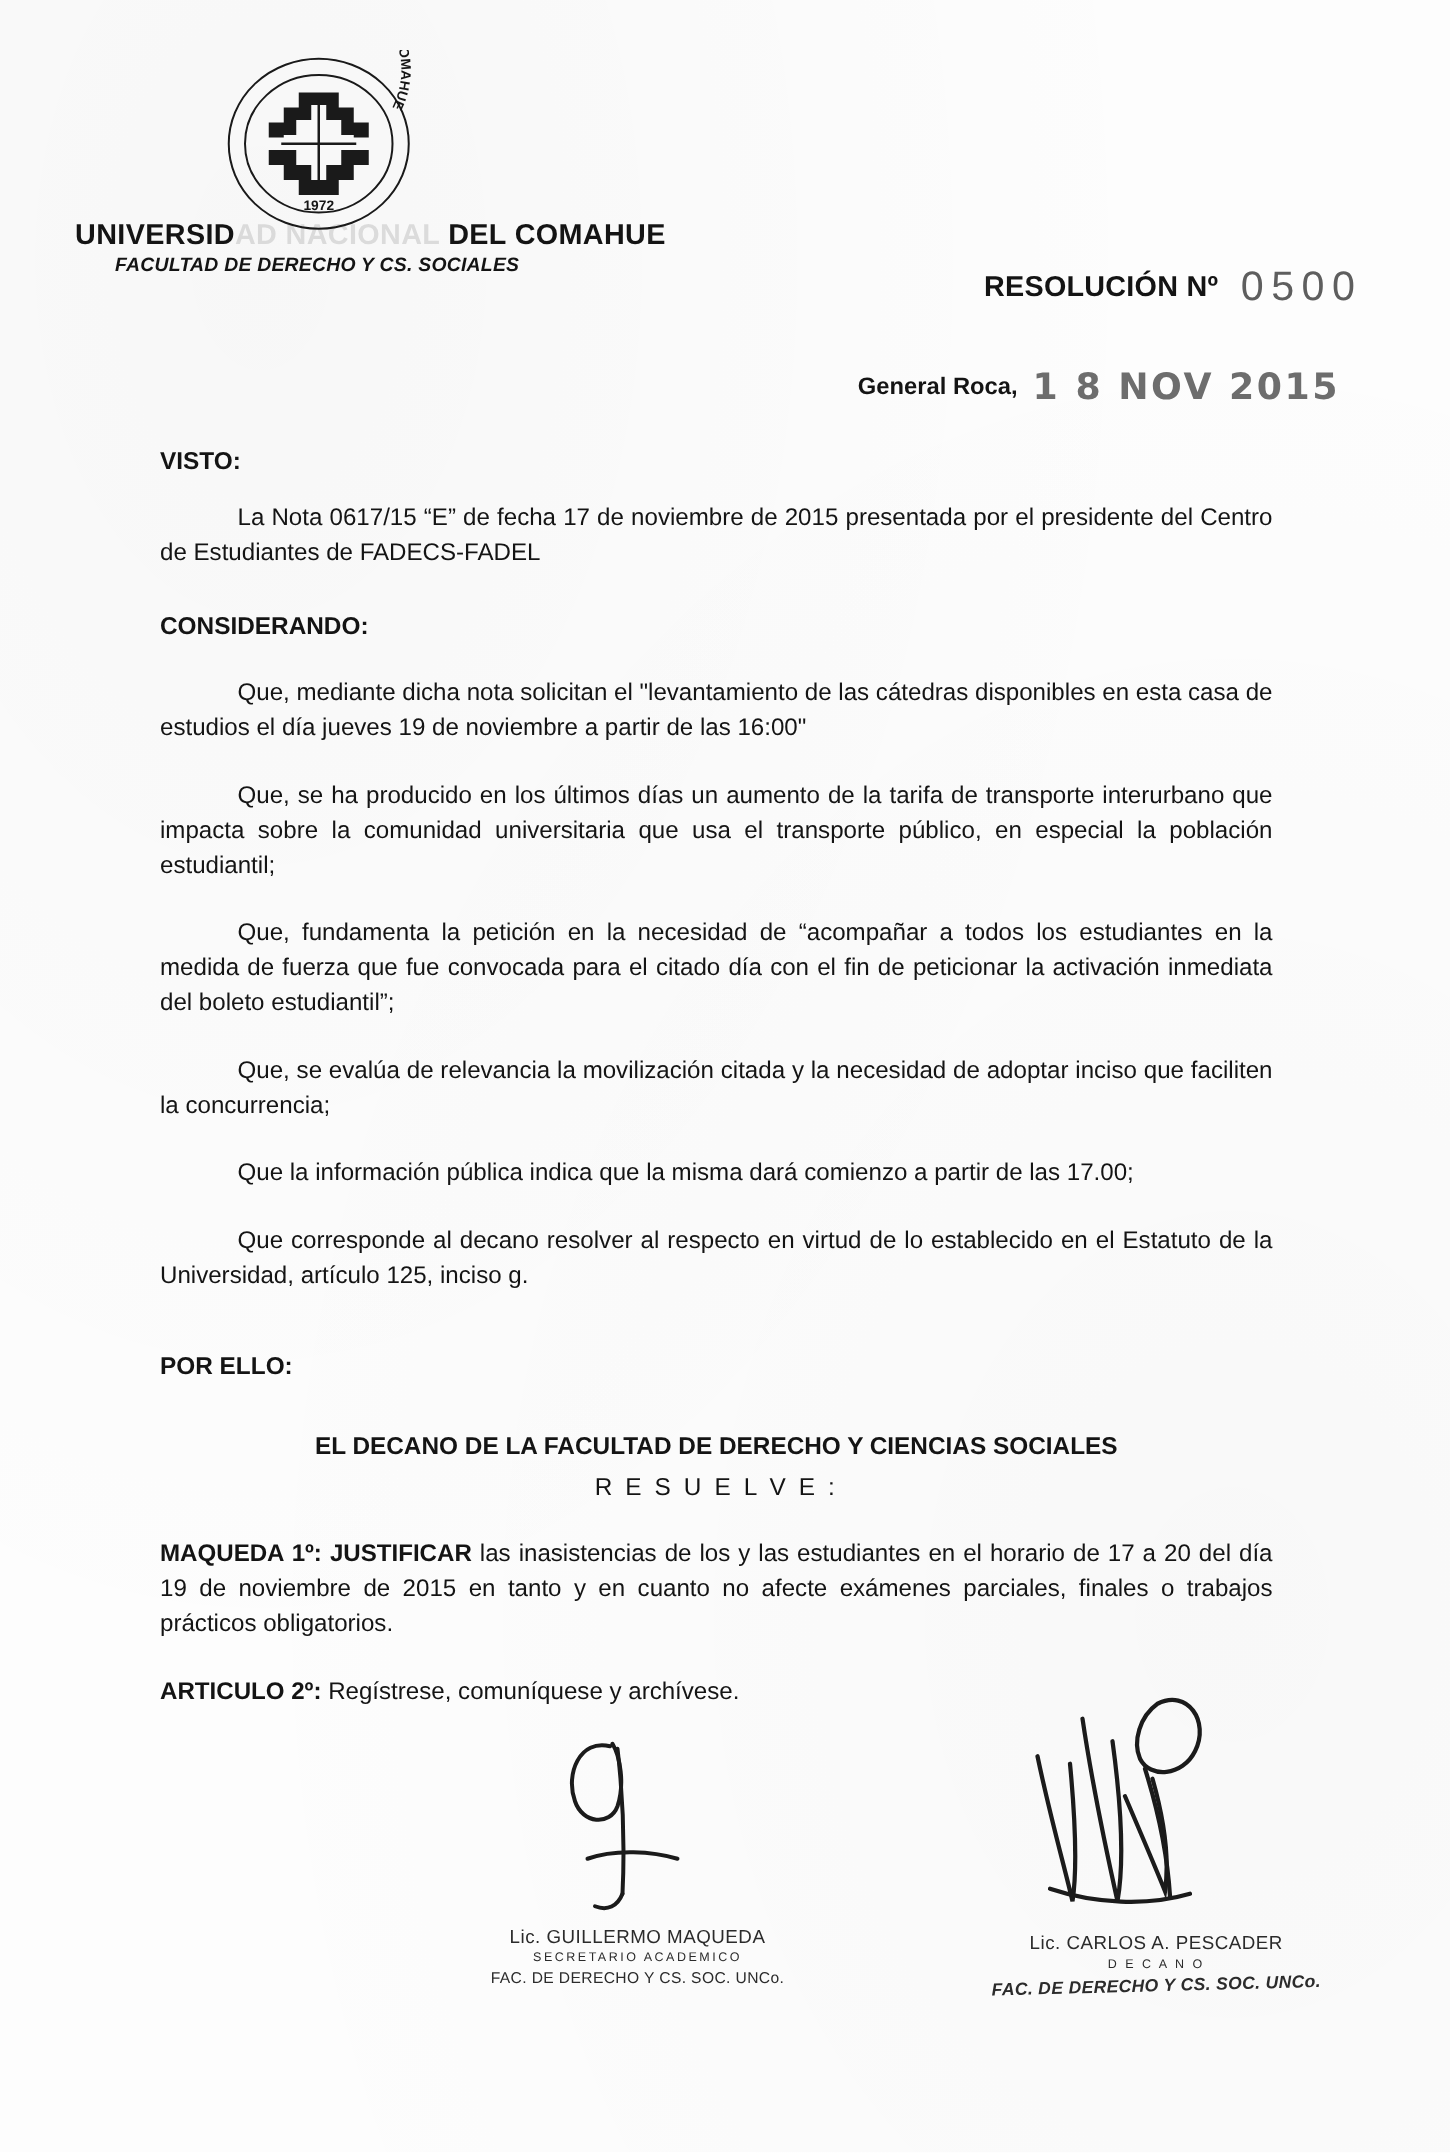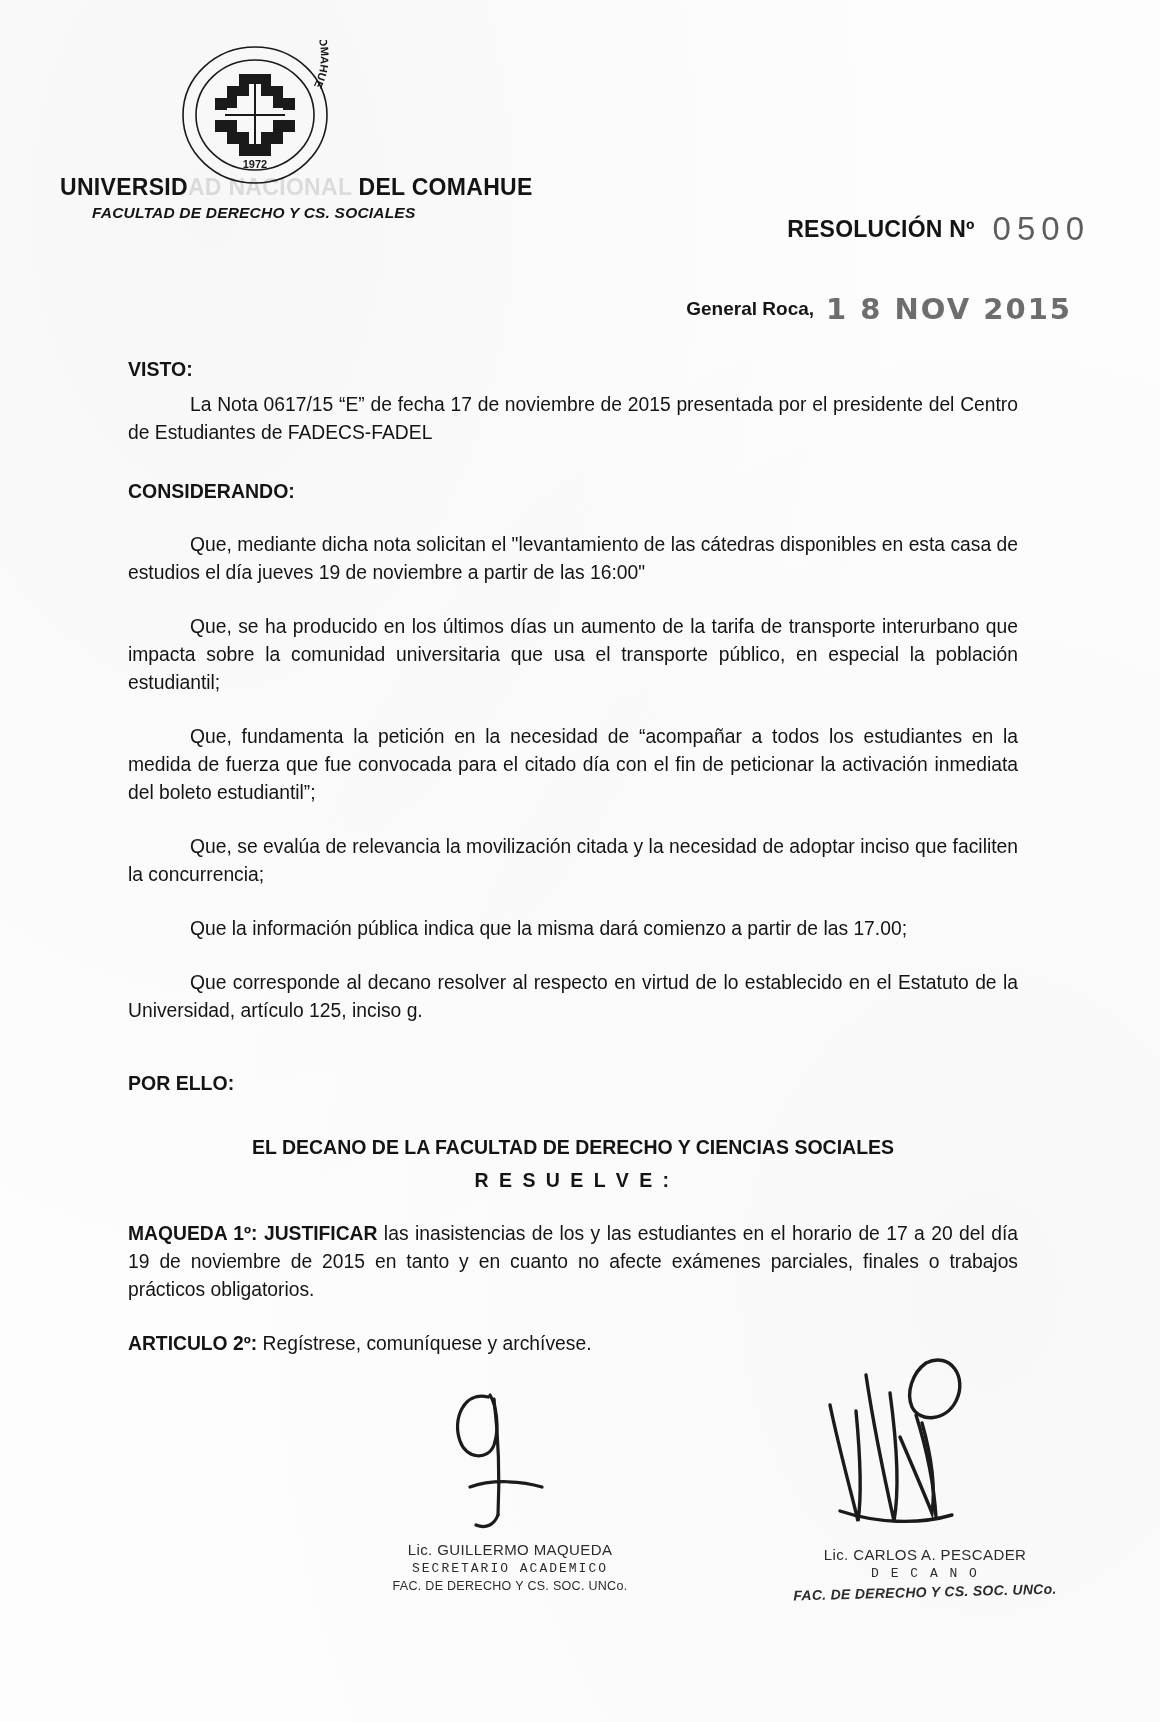--- a/index.html
+++ b/index.html
@@ -118,32 +118,32 @@
     font-weight: bold;
     font-size: 19.5px;
     margin: 0 0 2px 0;
   }
   p.para {
     margin: 0;
     text-align: justify;
     text-indent: 62px;
   }
   p.gap-lg { margin-top: 26px; }
-  p.gap-sm { margin-top: 8px; }
+  p.gap-sm { margin-top: 18px; }
   .block-gap { height: 30px; }
 
   .resolve-head {
     text-align: center;
     font-weight: bold;
     font-size: 19.5px;
     margin-top: 4px;
   }
   .resolve-word {
     text-align: center;
-    font-weight: bold;
+    font-weight: normal;
     font-size: 19.5px;
     letter-spacing: 2.5px;
     margin-top: 4px;
   }
   .article {
     margin-top: 26px;
     text-align: justify;
   }
   .article b { font-weight: bold; }
 
@@ -151,21 +151,21 @@
   .sig {
     position: absolute;
     text-align: center;
     font-size: 13.5px;
     line-height: 1.35;
     color: #2b2b2b;
   }
   .sig-left { left: 380px; top: 1540px; width: 260px; }
   .sig-right { left: 790px; top: 1545px; width: 270px; }
   .sig-name { font-weight: normal; letter-spacing: 0.4px; font-size: 15px; }
-  .sig-role { letter-spacing: 2px; font-size: 13px; font-family: Liberation Mono, monospace; }
+  .sig-role { letter-spacing: 2px; font-size: 10px; }
   .sig-org { letter-spacing: 0.3px; font-size: 12.5px; }
   .sig-right .sig-org {
     font-style: italic;
     font-weight: bold;
     font-size: 14px;
     transform: rotate(-1.5deg);
   }
   .scribble {
     position: absolute;
     pointer-events: none;

